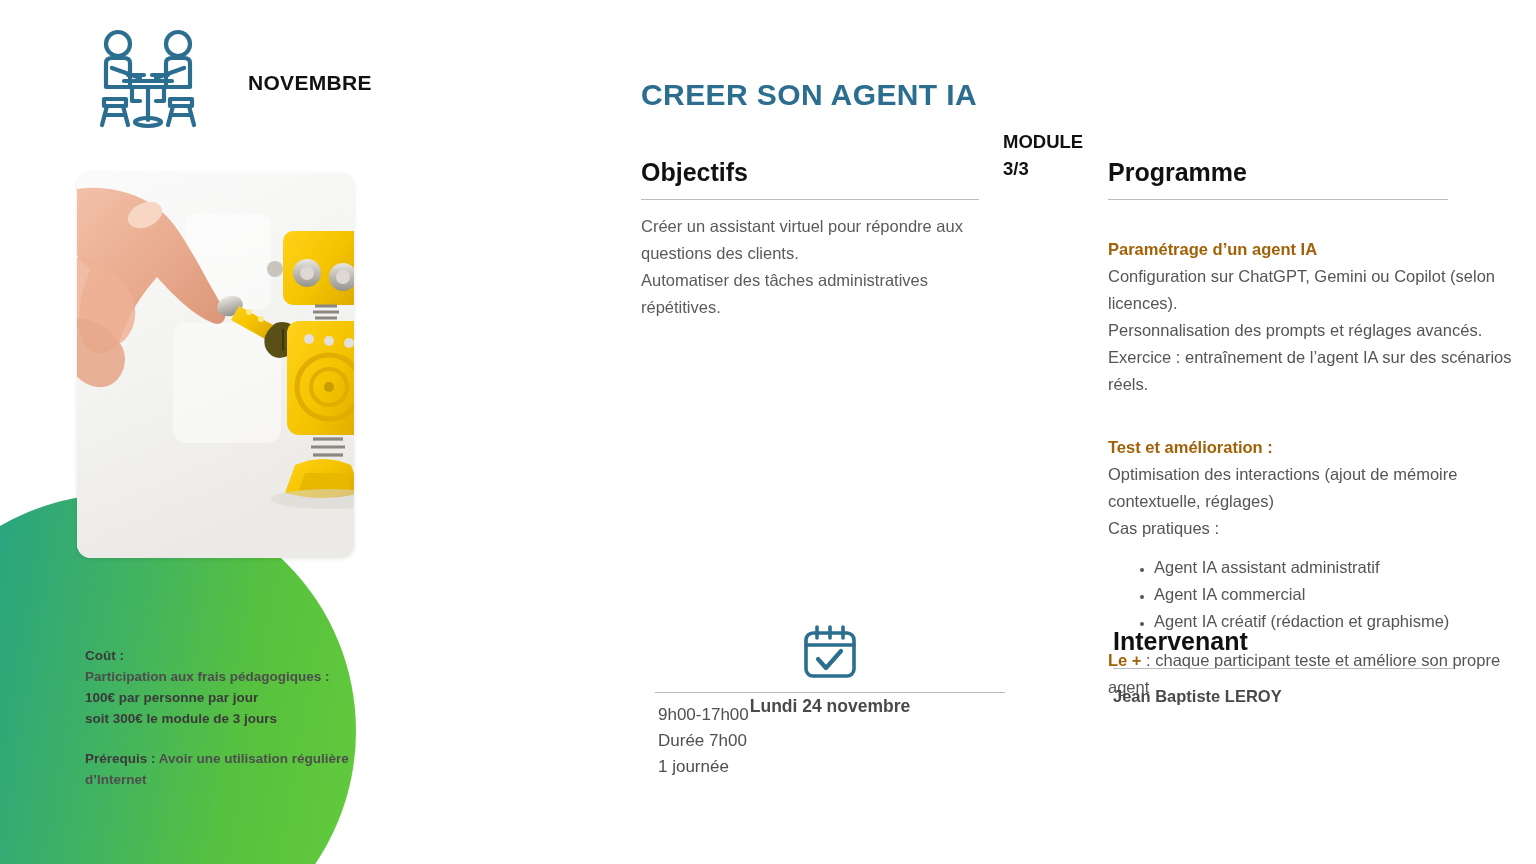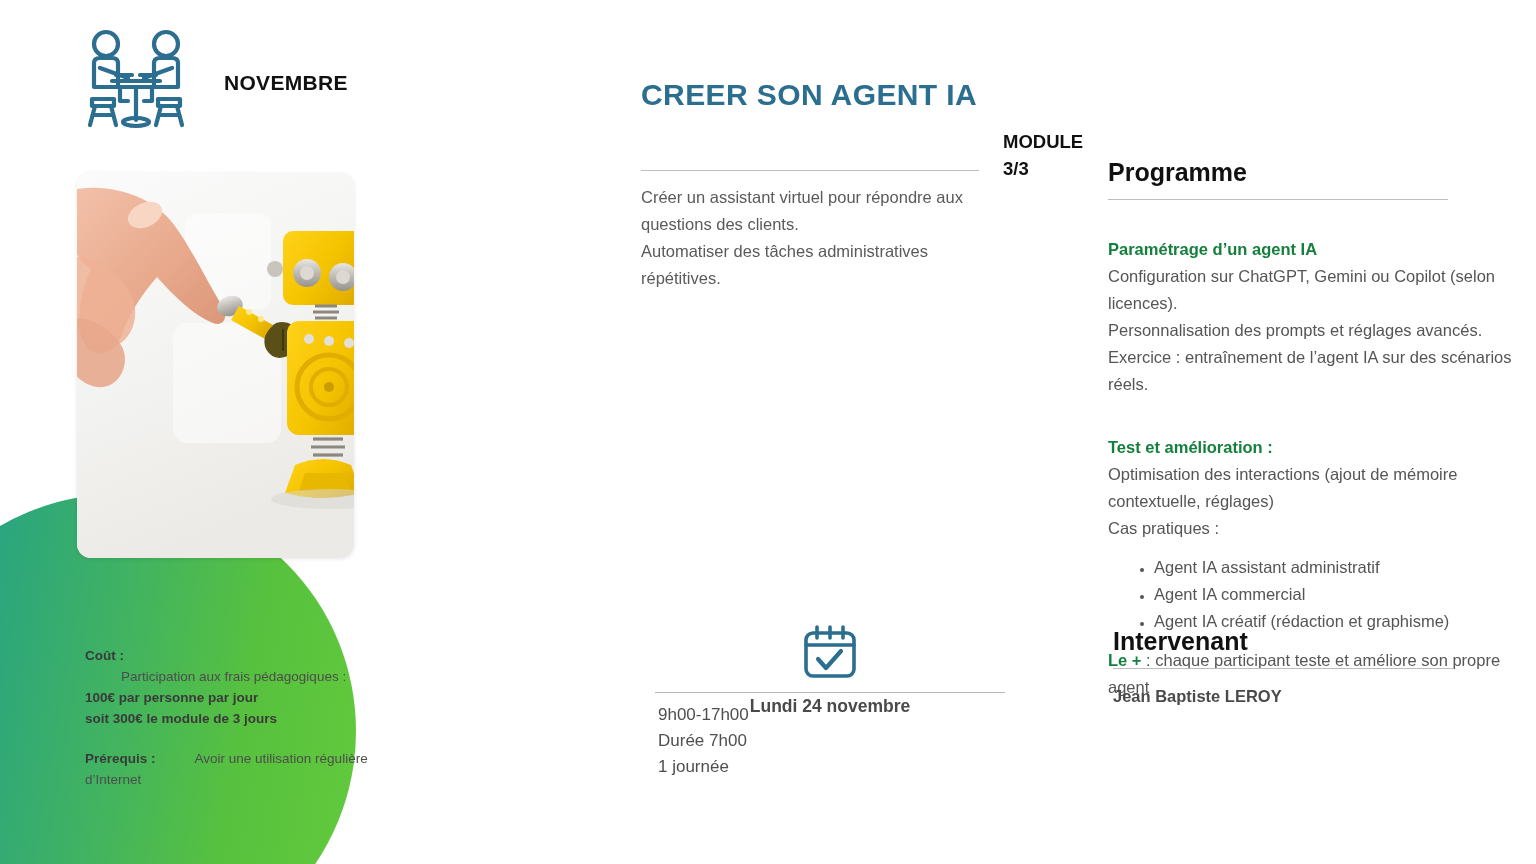--- a/index.html
+++ b/index.html
@@ -27,27 +27,27 @@
     position: absolute;
     left: -118px;
     top: 494px;
     width: 474px;
     height: 474px;
     border-radius: 50%;
     background: linear-gradient(100deg, #16a085 0%, #27a383 18%, #45b55c 52%, #57c13f 72%, #63cb3b 100%);
   }
   .header-icon-row {
     position: absolute;
-    left: 76px;
+    left: 88px;
     top: 20px;
     width: 300px;
     height: 126px;
     display: flex;
     align-items: center;
-    gap: 28px;
+    gap: 40px;
   }
   .meeting-icon {
     width: 120px;
     height: 120px;
     flex: 0 0 auto;
   }
   .month-label {
     font-size: 21px;
     font-weight: bold;
     color: #111111;
@@ -70,21 +70,21 @@
   .cost-block {
     position: absolute;
     left: 85px;
     top: 645px;
     width: 290px;
     font-size: 13.5px;
     line-height: 21px;
     color: #4d4d4d;
   }
   .cost-block .b { font-weight: bold; color: #3a3a3a; }
-  .cost-block .r { font-weight: normal; color: #4d4d4d; margin-left: 36px; }
+  .cost-block .r { font-weight: bold; color: #4d4d4d; }
   .cost-spacer { height: 19px; }
 
   
   .main-title {
     position: absolute;
     left: 641px;
     top: 78px;
     font-size: 30px;
     font-weight: bold;
     color: #2b6e8f;
@@ -163,21 +163,21 @@
     top: 158px;
     width: 340px;
   }
   .prog-body {
     margin-top: 22px;
     font-size: 16.5px;
     line-height: 27px;
     color: #555555;
     width: 412px;
   }
-  .prog-body .b { font-weight: bold; color: #15803d; margin-top: 36px; }
+  .prog-body .b { font-weight: bold; color: #a16207; margin-top: 36px; }
   .prog-list {
     margin: 12px;
     padding-left: 34px;
     list-style: disc;
   }
   .prog-list li { color: #555555; }
   .prog-list li::marker { font-size: 12px; }
 
   .intervenant {
     position: absolute;
@@ -352,20 +352,21 @@
   </div>
 
   <div class="main-title">CREER SON AGENT IA</div>
 
   <div class="module-badge">
     <div>MODULE</div>
     <div>3/3</div>
   </div>
 
   <div class="objectifs">
+    <div class="sec-head">Objectifs</div>
     <div class="rule"></div>
     <div class="objectifs-body">
       <div>Créer un assistant virtuel pour répondre aux questions des clients.</div>
       <div>Automatiser des tâches administratives répétitives.</div>
     </div>
   </div>
 
   <div class="date-block">
     <div class="date-row">
       <span class="cal-icon">

